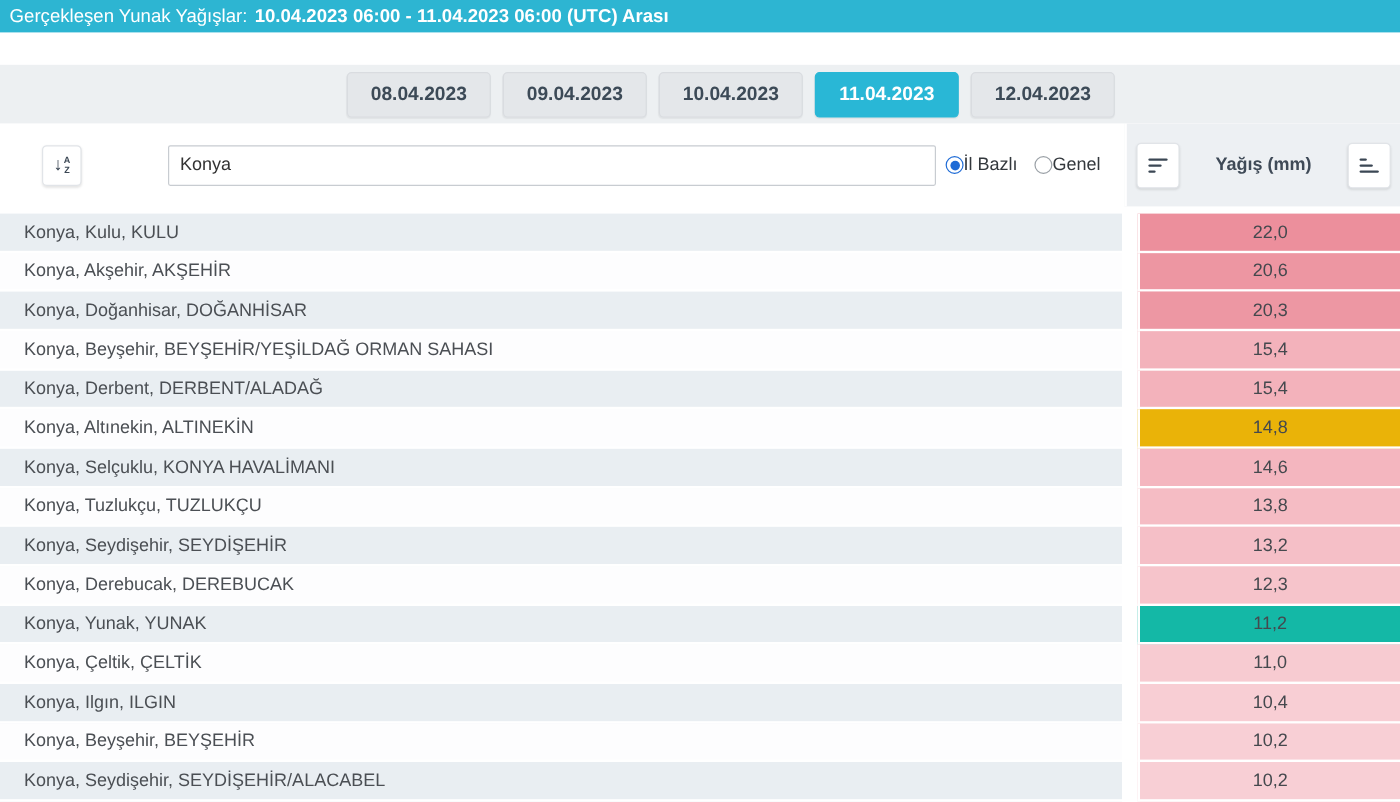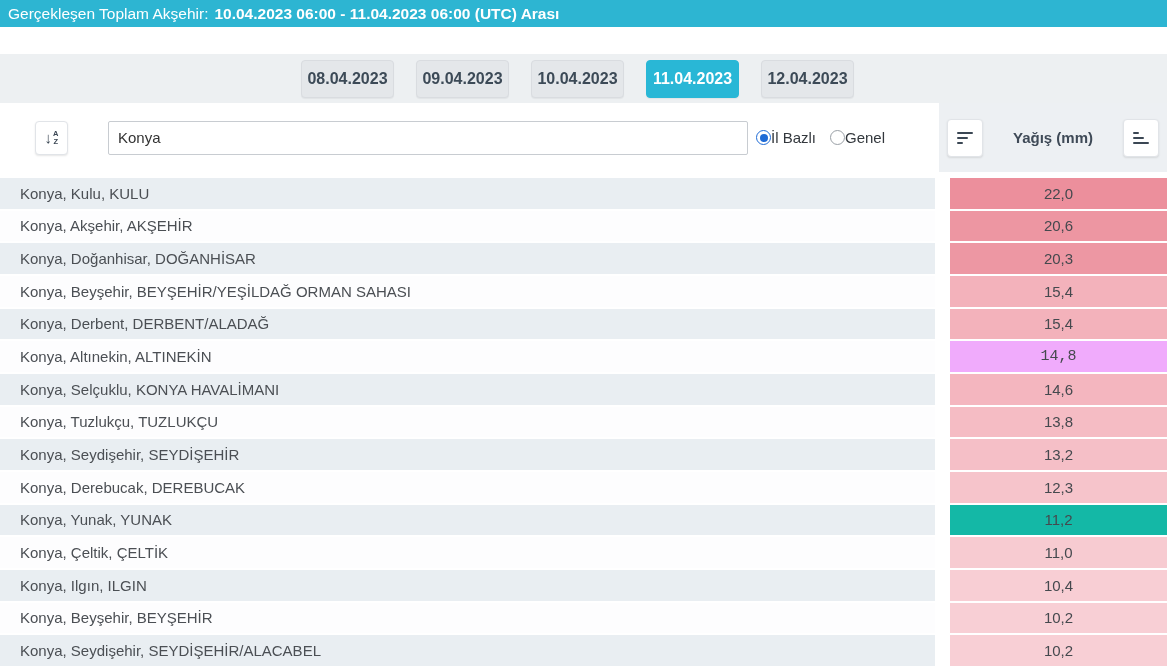--- a/index.html
+++ b/index.html
@@ -9,39 +9,39 @@
 
   
   .titlebar { height:27px; background:#2db5d2; color:#fff; display:flex;
               align-items:center; padding-left:8px; font-size:15.5px; }
   .titlebar .range { font-weight:700; margin-left:6px; }
 
   
   .tabs-band { margin-top:27px; height:49px; background:#edf0f2;
                display:flex; align-items:center; }
   .tabs { display:flex; gap:10px; margin-left:289px; }
-  .tab { width:93px; height:38px; background:#e4e7ea; border:1px solid #d9dce0;
+  .tab { width:120px; height:38px; background:#e4e7ea; border:1px solid #d9dce0;
          border-radius:4px; font-family:"Liberation Sans",sans-serif;
          font-size:16px; font-weight:600; color:#3c4a57; cursor:pointer;
          display:flex; align-items:center; justify-content:center;
-         box-shadow:0 1px 1px rgba(0,0,0,.05);margin-left:12px; }
+         box-shadow:0 1px 1px rgba(0,0,0,.05); }
   .tab.active { background:#29b7d6; border-color:#29b7d6; color:#fff; }
 
   
   .filter-band { height:69px; background:#fff; position:relative;
                  display:flex; align-items:center; }
   .icon-btn { background:#fff; border:1px solid #e1e4e8; border-radius:4px;
               box-shadow:0 1px 2px rgba(0,0,0,.10); cursor:pointer;
               display:flex; align-items:center; justify-content:center; }
   .az-btn { width:33px; height:34px; margin-left:35px; }
   .az-icon { display:flex; align-items:center; gap:1px; }
   .az-arrow { font-size:15px; font-weight:700; color:#3b4754; line-height:1; }
   .az-letters { display:flex; flex-direction:column; line-height:1; }
   .az-letters b { font-size:7.5px; font-weight:700; color:#3b4754; font-style:normal; }
-  .search { width:640px; height:34px; margin-left:40px; border:1px solid #c8ccd1;
+  .search { width:640px; height:34px; margin-left:72px; border:1px solid #c8ccd1;
             border-radius:2px; padding:0 9px; font-size:15px; color:#333;
             font-family:"Liberation Sans",sans-serif; outline:none; }
   .radios { display:flex; align-items:center; gap:14px; margin-left:8px; }
   .radio { display:flex; align-items:center; gap:0; cursor:pointer;
            font-size:15px; color:#33383d; white-space:nowrap; }
   .rb { width:15px; height:15px; border-radius:50%; border:1px solid #9aa0a6;
         background:#fff; display:inline-block; position:relative; }
   .rb.checked { border-color:#1e6bd6; }
   .rb.checked::after { content:""; position:absolute; left:2.5px; top:2.5px;
         width:8px; height:8px; border-radius:50%; background:#1e6bd6; }
@@ -69,21 +69,21 @@
   .cell-value { flex:1; display:flex; align-items:center; justify-content:center;
                 font-size:15px; color:#45494e; border-left:2px solid #fff;
                 border-bottom:2px solid #fff;margin-left:13px; }
 </style>
 </head>
 <body>
 
 <div class="app">
 
   <header class="titlebar">
-    <span>Gerçekleşen Toplam Akşehir:</span>
+    <span>Gerçekleşen Yunak Yağışlar:</span>
     <span class="range">10.04.2023 06:00 - 11.04.2023 06:00 (UTC) Arası</span>
   </header>
 
   <div class="tabs-band">
     <div class="tabs" id="tabs">
         <button class="tab">08.04.2023</button>
         <button class="tab">09.04.2023</button>
         <button class="tab">10.04.2023</button>
         <button class="tab active">11.04.2023</button>
         <button class="tab">12.04.2023</button>
@@ -147,21 +147,21 @@
       <div class="row">
         <div class="cell-name">Konya, Beyşehir, BEYŞEHİR/YEŞİLDAĞ ORMAN SAHASI</div>
         <div class="cell-value" style="background: rgb(243, 178, 187);">15,4</div>
       </div>
       <div class="row alt">
         <div class="cell-name">Konya, Derbent, DERBENT/ALADAĞ</div>
         <div class="cell-value" style="background: rgb(243, 178, 187);">15,4</div>
       </div>
       <div class="row">
         <div class="cell-name">Konya, Altınekin, ALTINEKİN</div>
-        <div class="cell-value" style="background: #f0abfc; font-family: Liberation Mono, monospace;">14,8</div>
+        <div class="cell-value" style="background: #eab308;">14,8</div>
       </div>
       <div class="row alt">
         <div class="cell-name">Konya, Selçuklu, KONYA HAVALİMANI</div>
         <div class="cell-value" style="background: rgb(244, 182, 191);">14,6</div>
       </div>
       <div class="row">
         <div class="cell-name">Konya, Tuzlukçu, TUZLUKÇU</div>
         <div class="cell-value" style="background: rgb(245, 188, 196);">13,8</div>
       </div>
       <div class="row alt">

